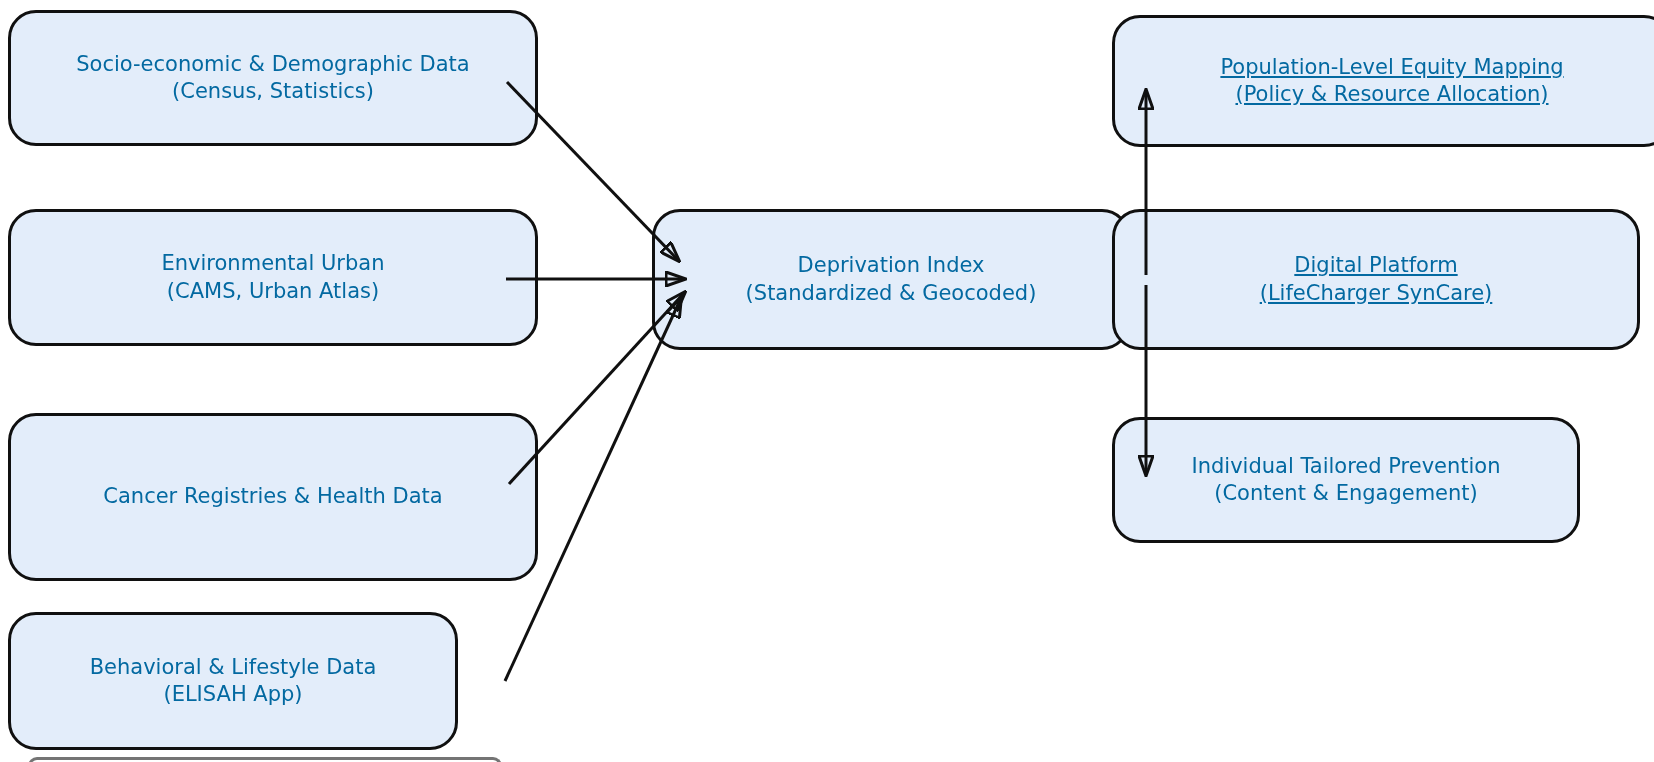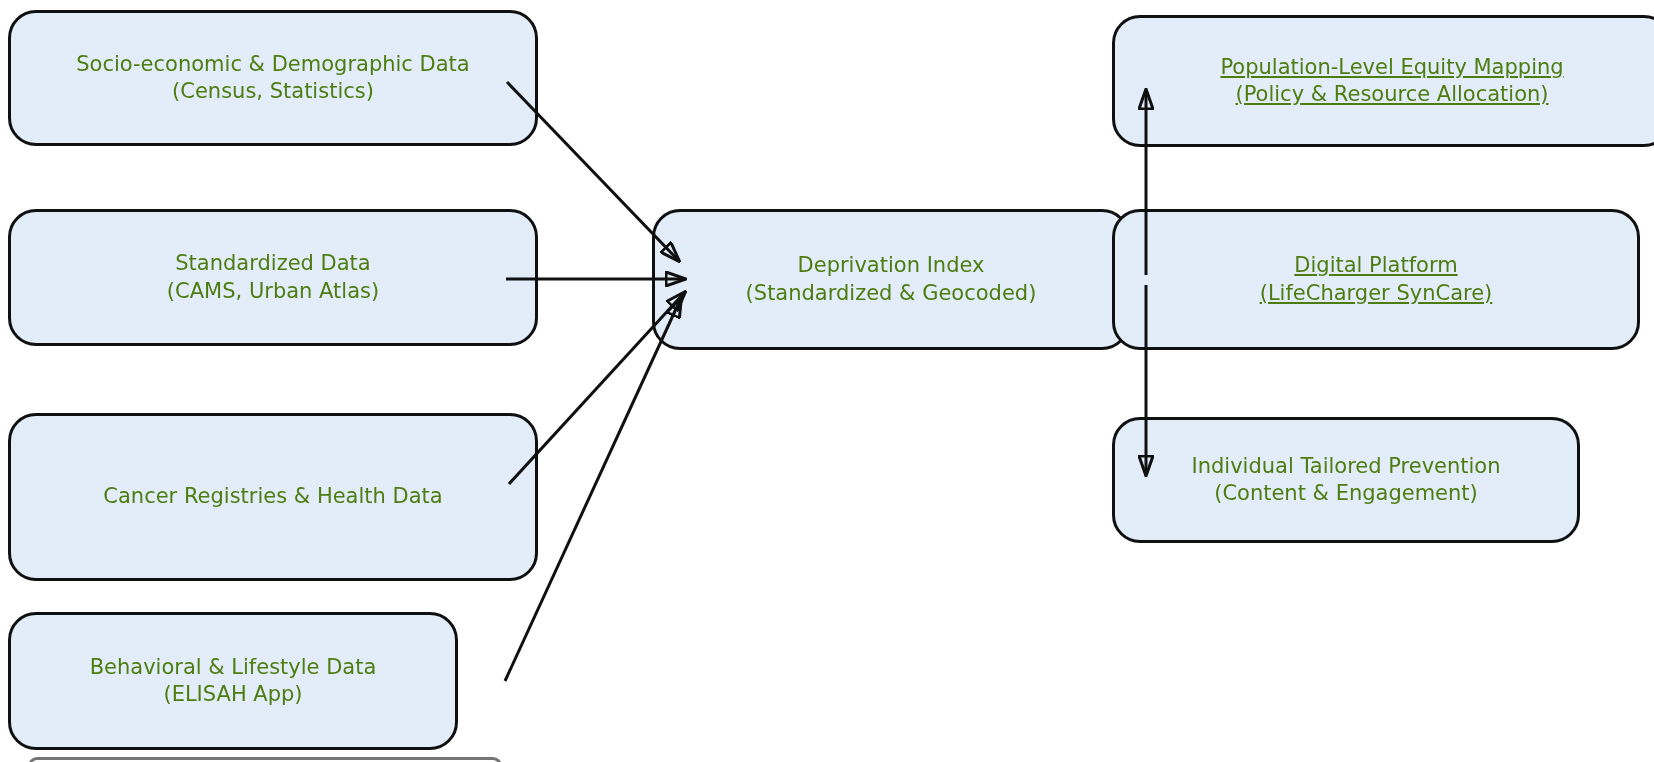--- a/index.html
+++ b/index.html
@@ -15,21 +15,21 @@
     position: absolute;
     box-sizing: border-box;
     background: #e3edfa;
     border: 3.5px solid #101010;
     border-radius: 28px;
     display: flex;
     flex-direction: column;
     align-items: center;
     justify-content: center;
     text-align: center;
-    color: #4d7c0f;
+    color: #0369a1;
     font-size: 21px;
     line-height: 1.3;
     z-index: 1;
   }
   
   .n-socio        { left: 8px;    top: 10px;  width: 530px; height: 136px; }
   .n-environment  { left: 8px;    top: 209px; width: 530px; height: 137px; }
   .n-cancer       { left: 8px;    top: 413px; width: 530px; height: 168px; }
   .n-behavioral   { left: 8px;    top: 612px; width: 450px; height: 138px; }
   
@@ -78,21 +78,21 @@
     <line x1="1146" y1="275" x2="1146" y2="90" marker-end="url(#ah)"></line>
     <line x1="1146" y1="285" x2="1146" y2="475" marker-end="url(#ah)"></line>
   </svg>
 
   <div class="node n-socio">
     <div>Socio-economic &amp; Demographic Data</div>
     <div>(Census, Statistics)</div>
   </div>
 
   <div class="node n-environment">
-    <div>Standardized Data</div>
+    <div>Environmental Urban</div>
     <div>(CAMS, Urban Atlas)</div>
   </div>
 
   <div class="node n-cancer">
     <div>Cancer Registries &amp; Health Data</div>
   </div>
 
   <div class="node n-behavioral">
     <div>Behavioral &amp; Lifestyle Data</div>
     <div>(ELISAH App)</div>

